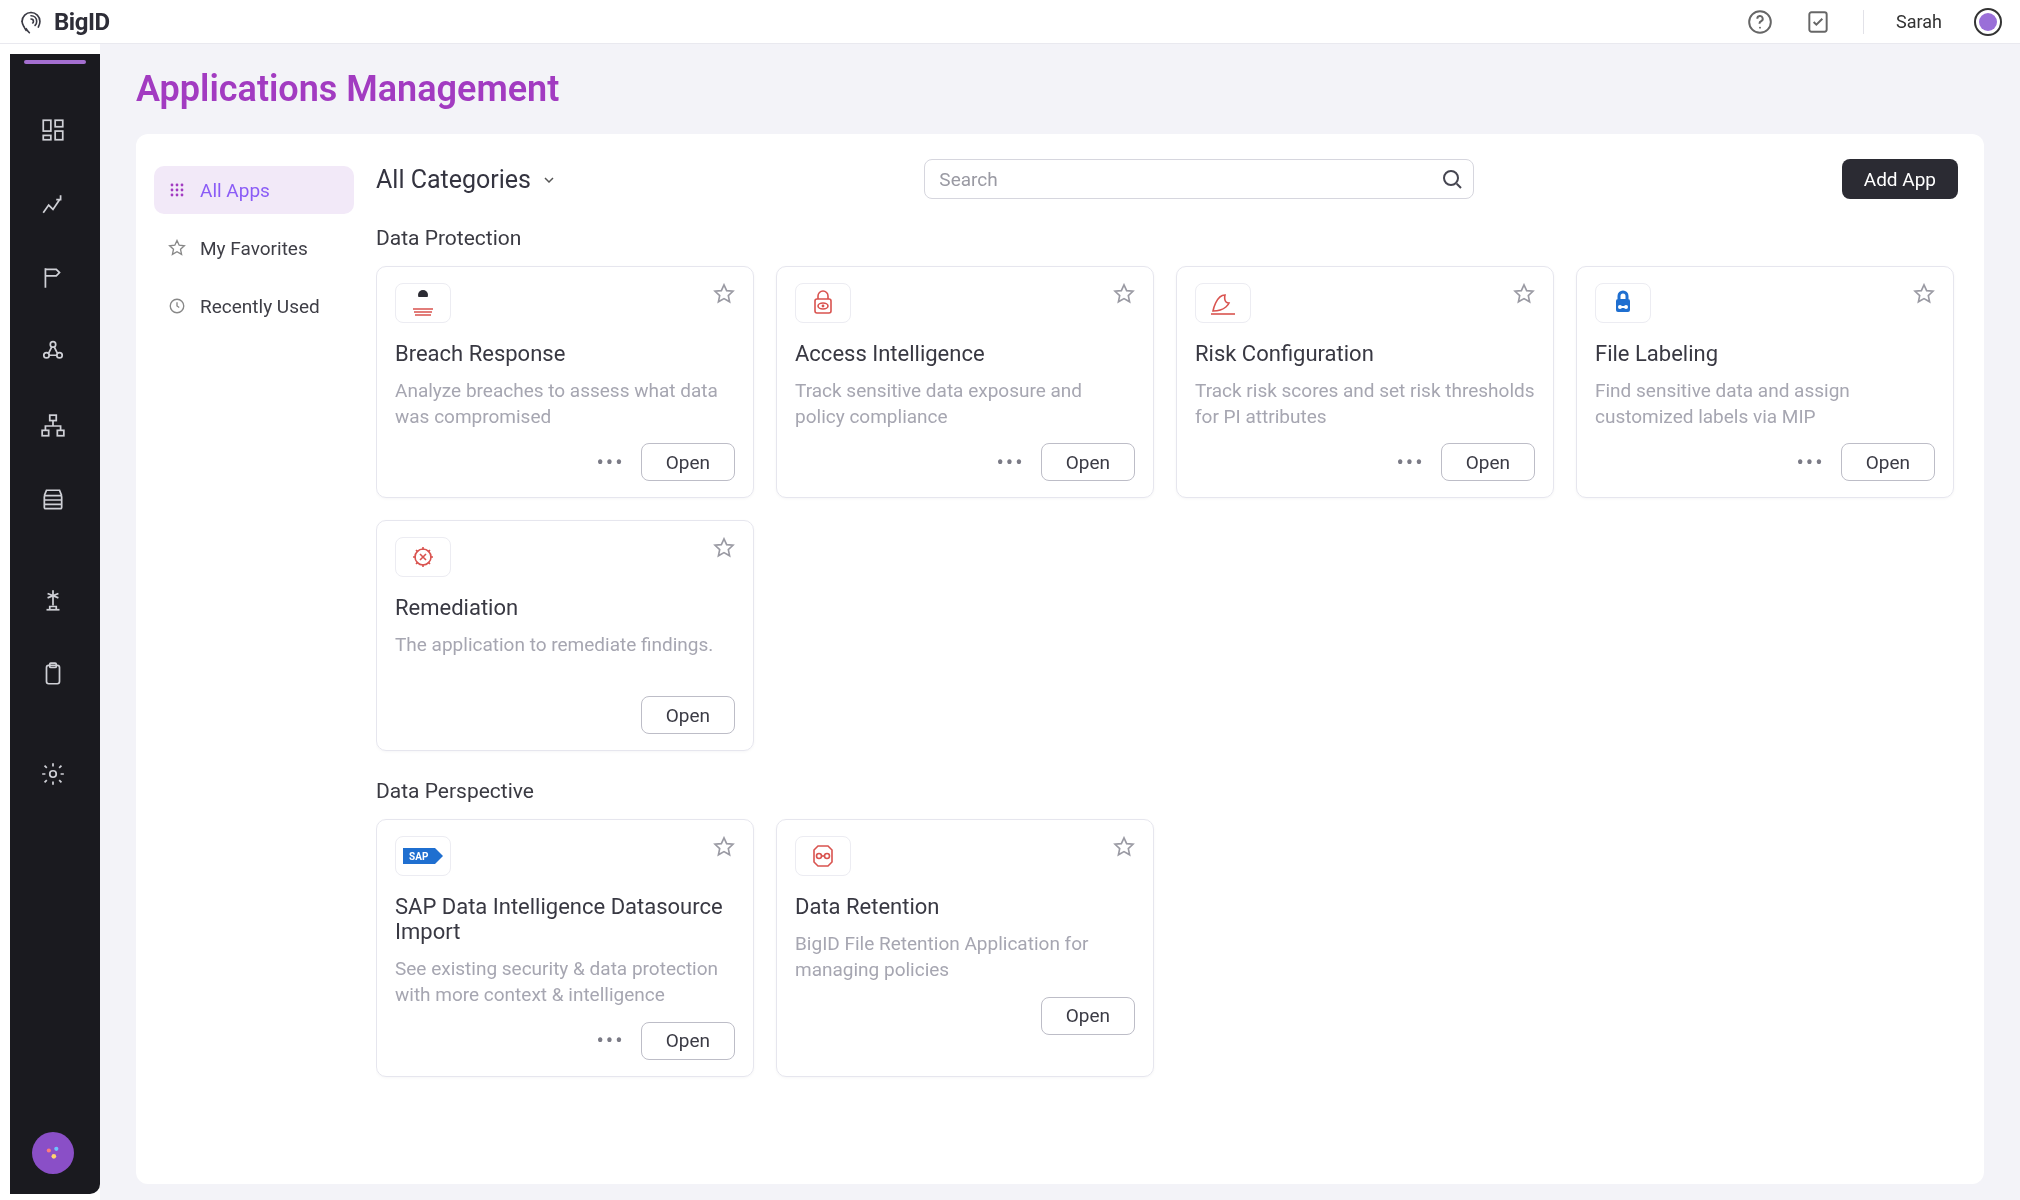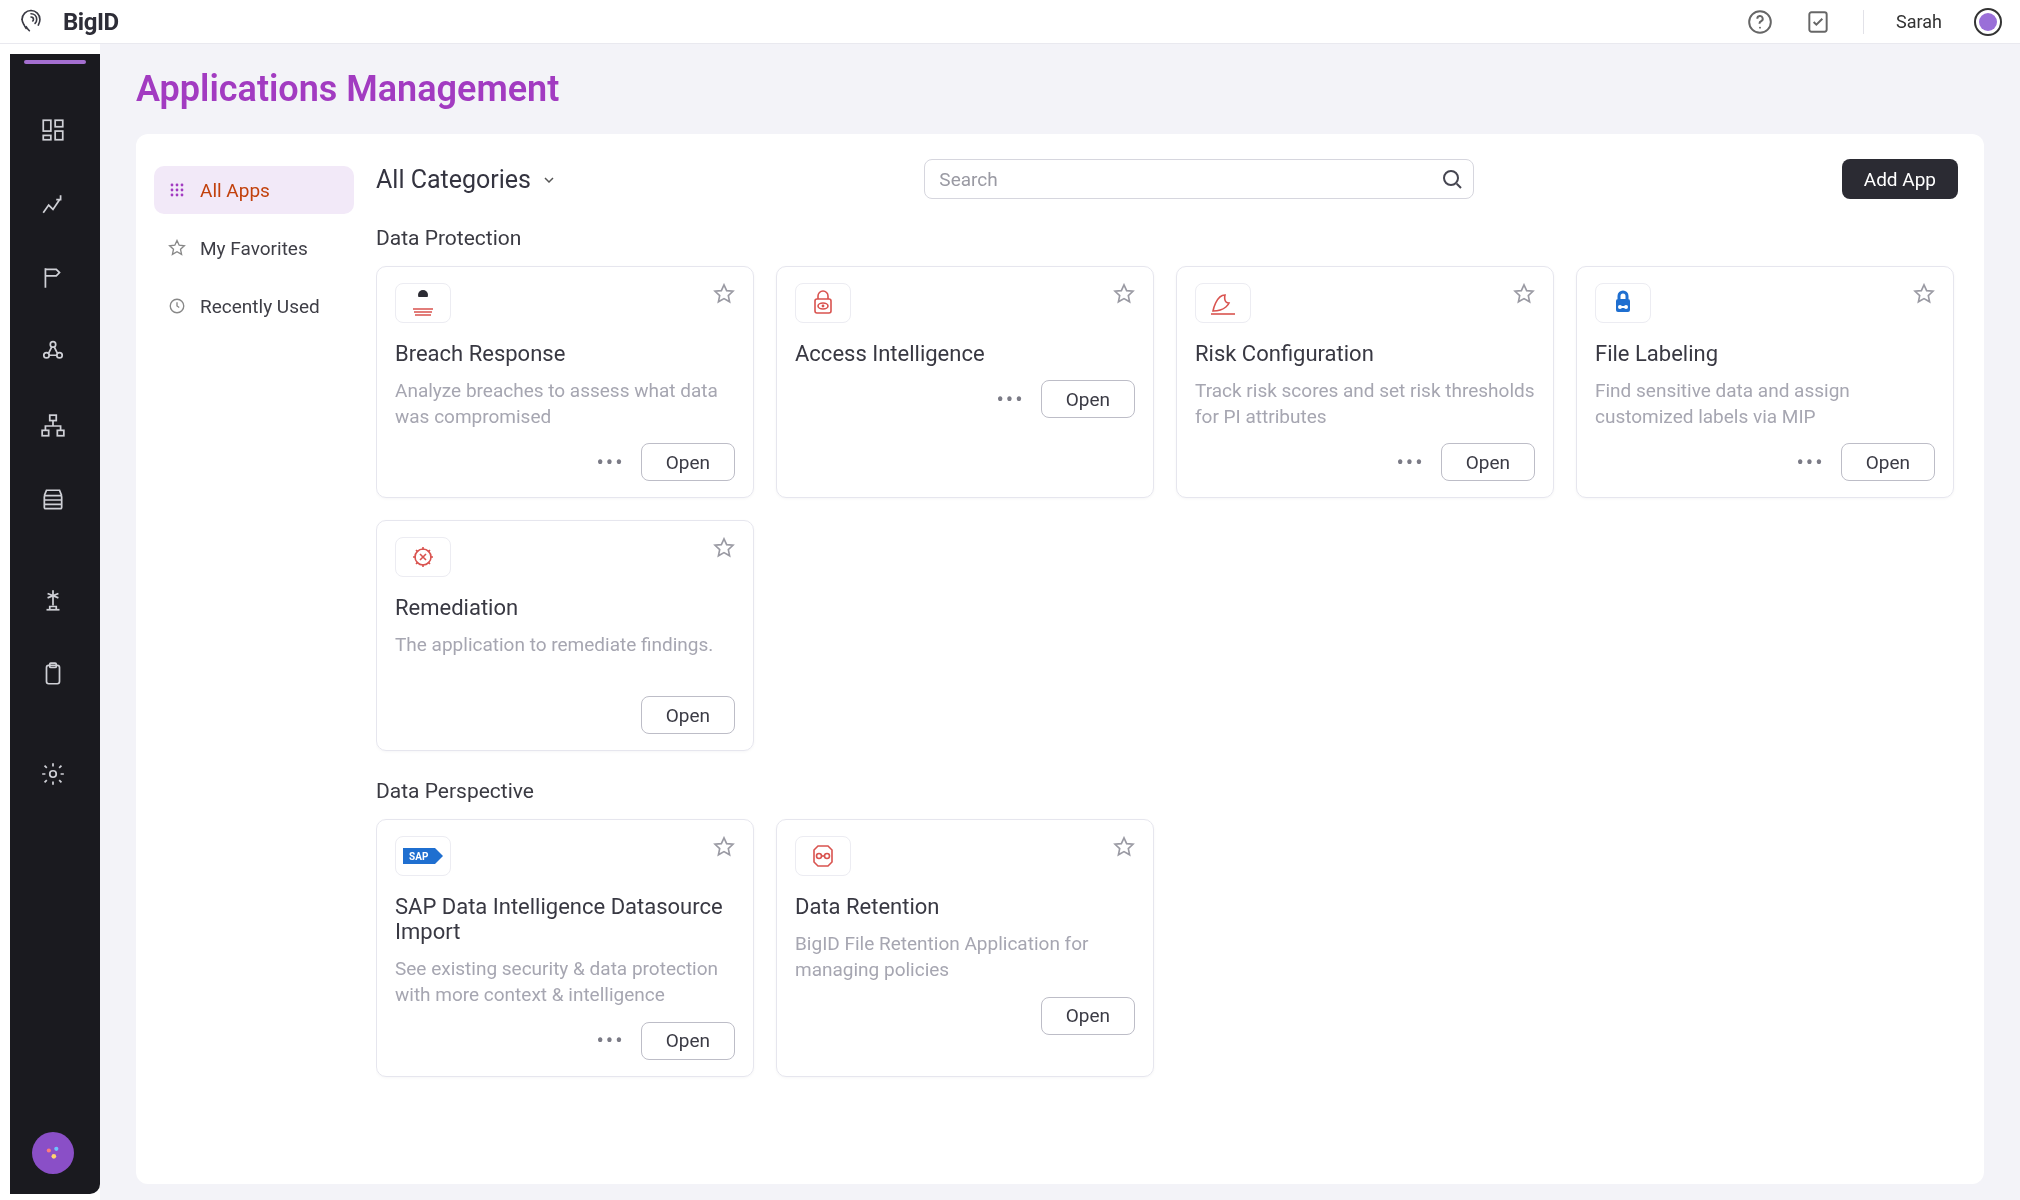--- a/index.html
+++ b/index.html
@@ -20,22 +20,22 @@
   height: 44px;
   display: flex;
   align-items: center;
   justify-content: space-between;
   padding: 0 18px;
   border-bottom: 1px solid #e9e9ef;
   background:#fff;
 }
 .brand {
   display: flex;
-  align-items: flex-start;
-  gap: 19px;
+  align-items: flex-end;
+  gap: 10px;
 }
 .brand-mark {
   width:26px;height:26px;display:inline-block;
 }
 .brand-name {
   font-weight: 700;
   font-size: 24px;
   color: #2d2d37;
   letter-spacing: -0.5px;
 }
@@ -126,21 +126,21 @@
   height:48px;
   padding:0 14px;
   border-radius:10px;
   color:#3e3e46;
   font-size:19px;
   cursor:pointer;
   margin-top:10px;
 }
 .pnav-item.selected{
   background:#f2e9f8;
-  color:#c2410c;
+  color:#8b5cf6;
 }
 .pnav-item.selected .pnav-ico{color:#a23bc1;}
 .pnav-ico{width:18px;height:18px;display:flex;align-items:center;justify-content:center;color:#888;}
 
 .panel-main{flex:1;display:flex;flex-direction:column;min-width:0;}
 .toolbar{
   display:flex;align-items:center;gap:20px;
   height:50px;
 }
 .cat-select{
@@ -468,20 +468,21 @@
                       <circle cx="18" cy="21" r="1.4" fill="#d9534f" stroke="none"></circle>
                     </svg>
                 </div>
                 <span class="fav-ic">
                   <svg width="22" height="22" viewBox="0 0 24 24" fill="none" stroke="currentColor" stroke-width="1.8">
                       <path d="M12 2l2.9 6.3 6.9.7-5.1 4.7 1.4 6.8L12 17l-6.1 3.5 1.4-6.8L2.2 9l6.9-.7L12 2z"></path>
                     </svg>
                 </span>
               </div>
               <div class="card-title">Access Intelligence</div>
+              <div class="card-desc">Track sensitive data exposure and policy compliance</div>
               <div class="card-actions">
                 <span class="more-ic">•••</span>
                 <button class="open-btn">Open</button>
               </div>
             </div>
 
             <div class="card">
               <div class="card-top">
                 <div class="app-ico-box">
                   <svg width="36" height="36" viewBox="0 0 36 36" fill="none" stroke="#d9534f" stroke-width="1.6">

